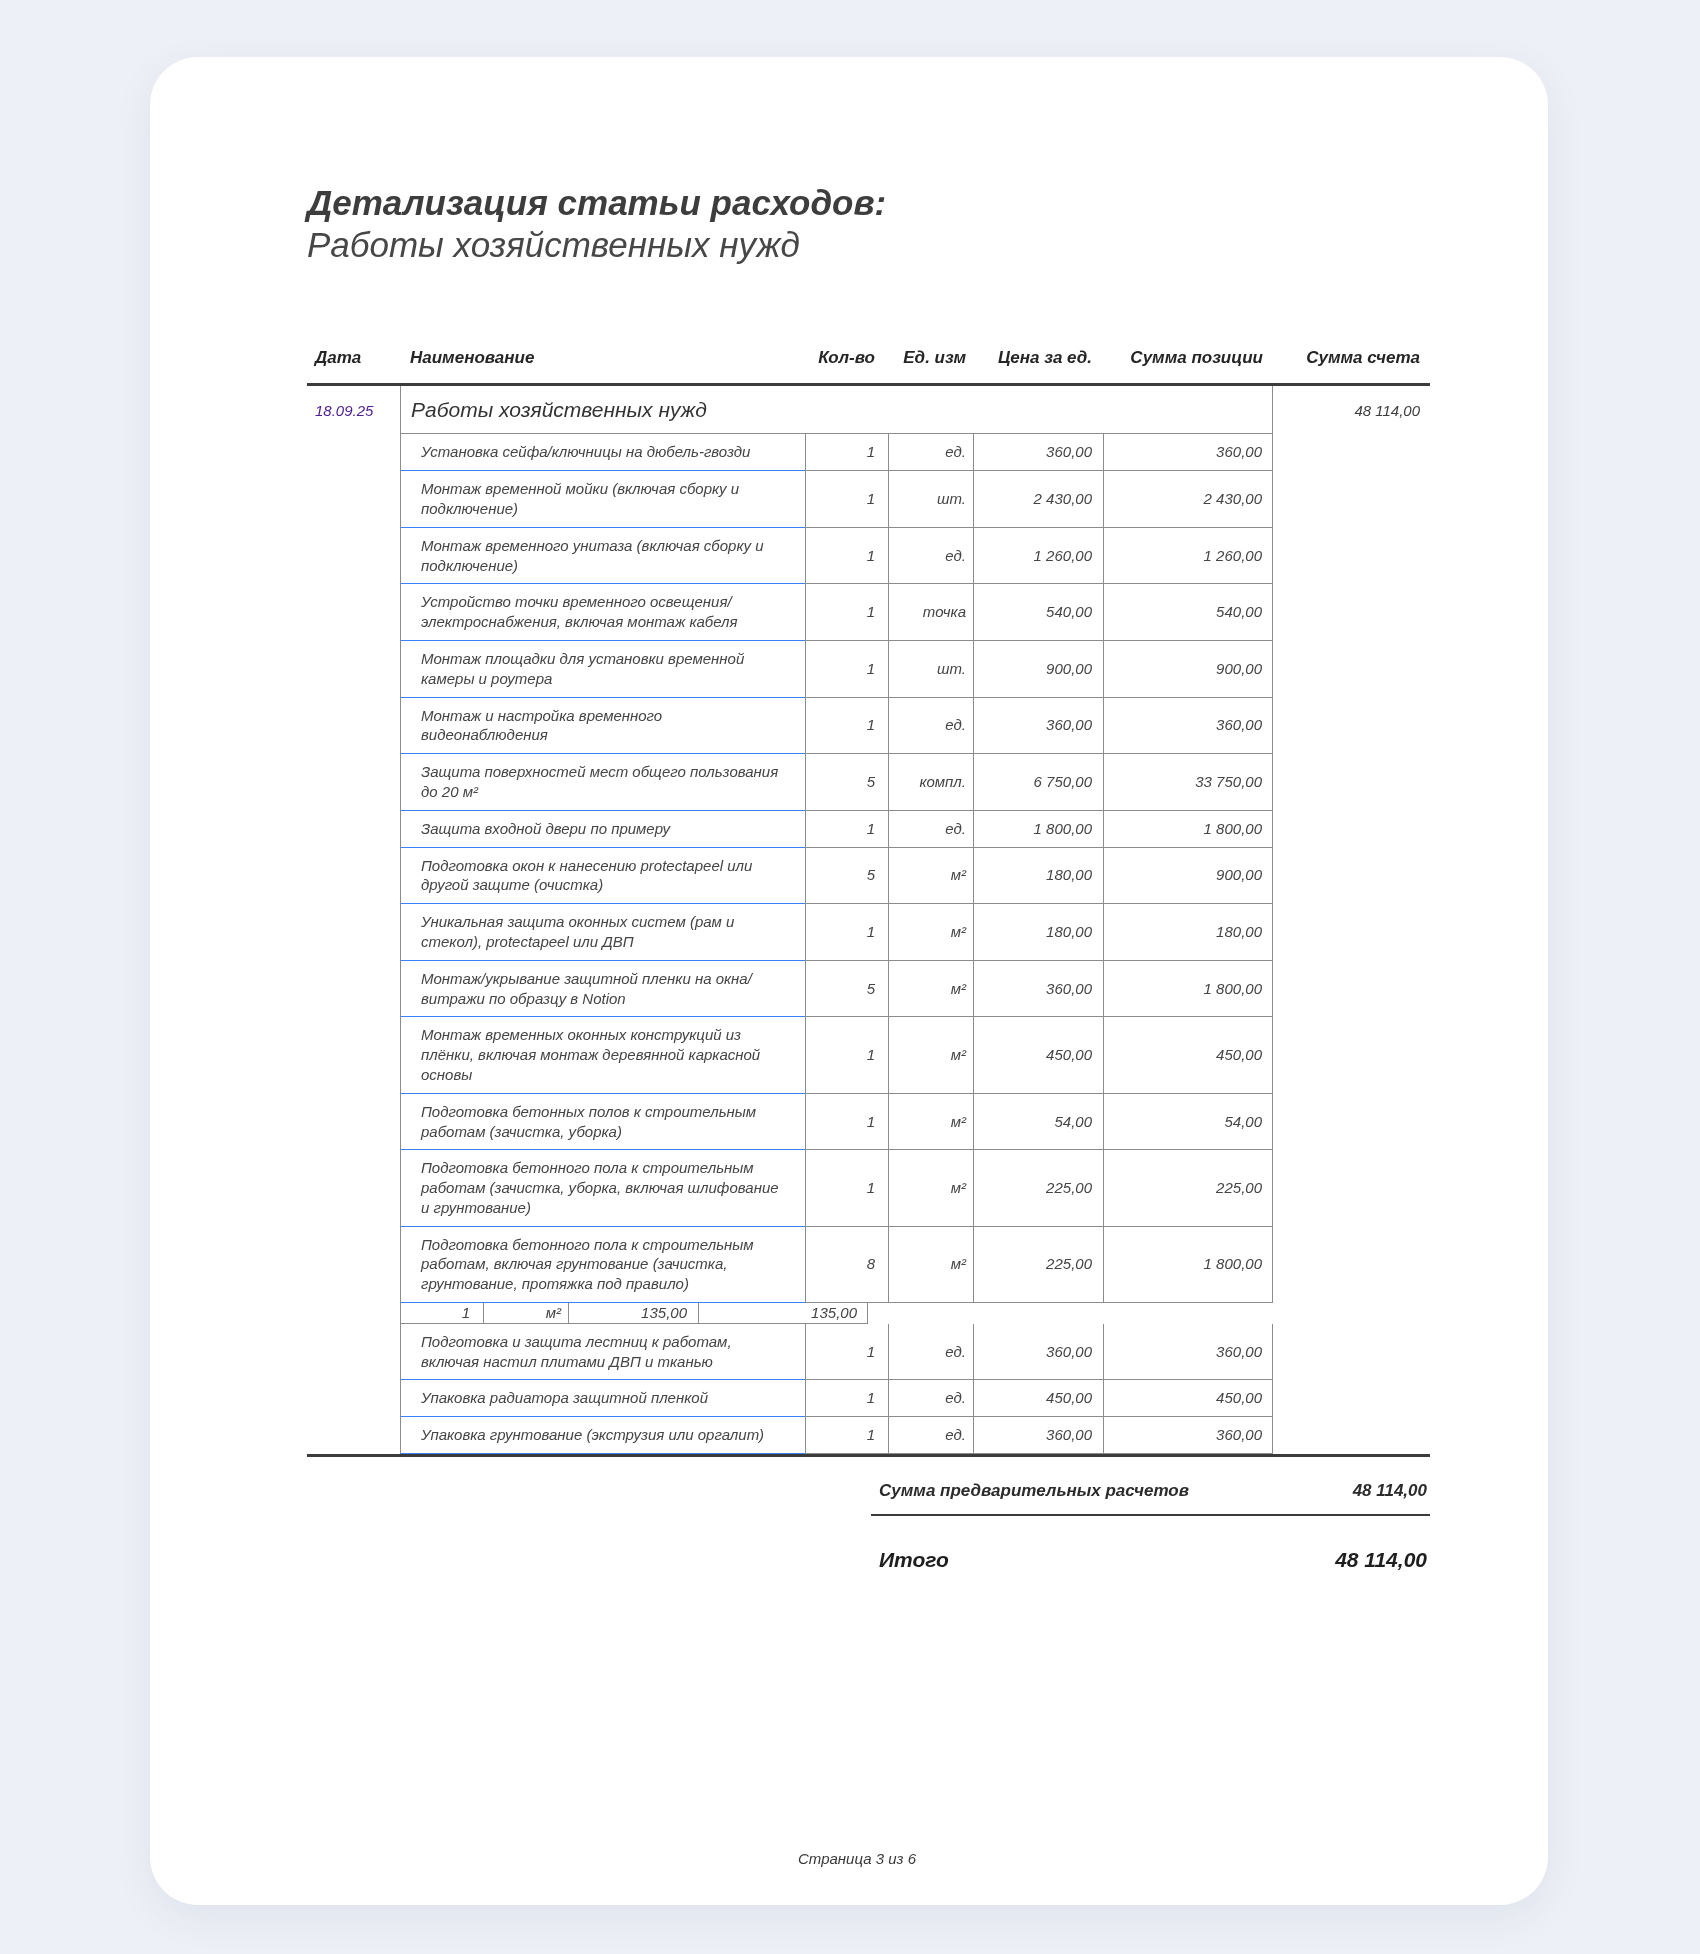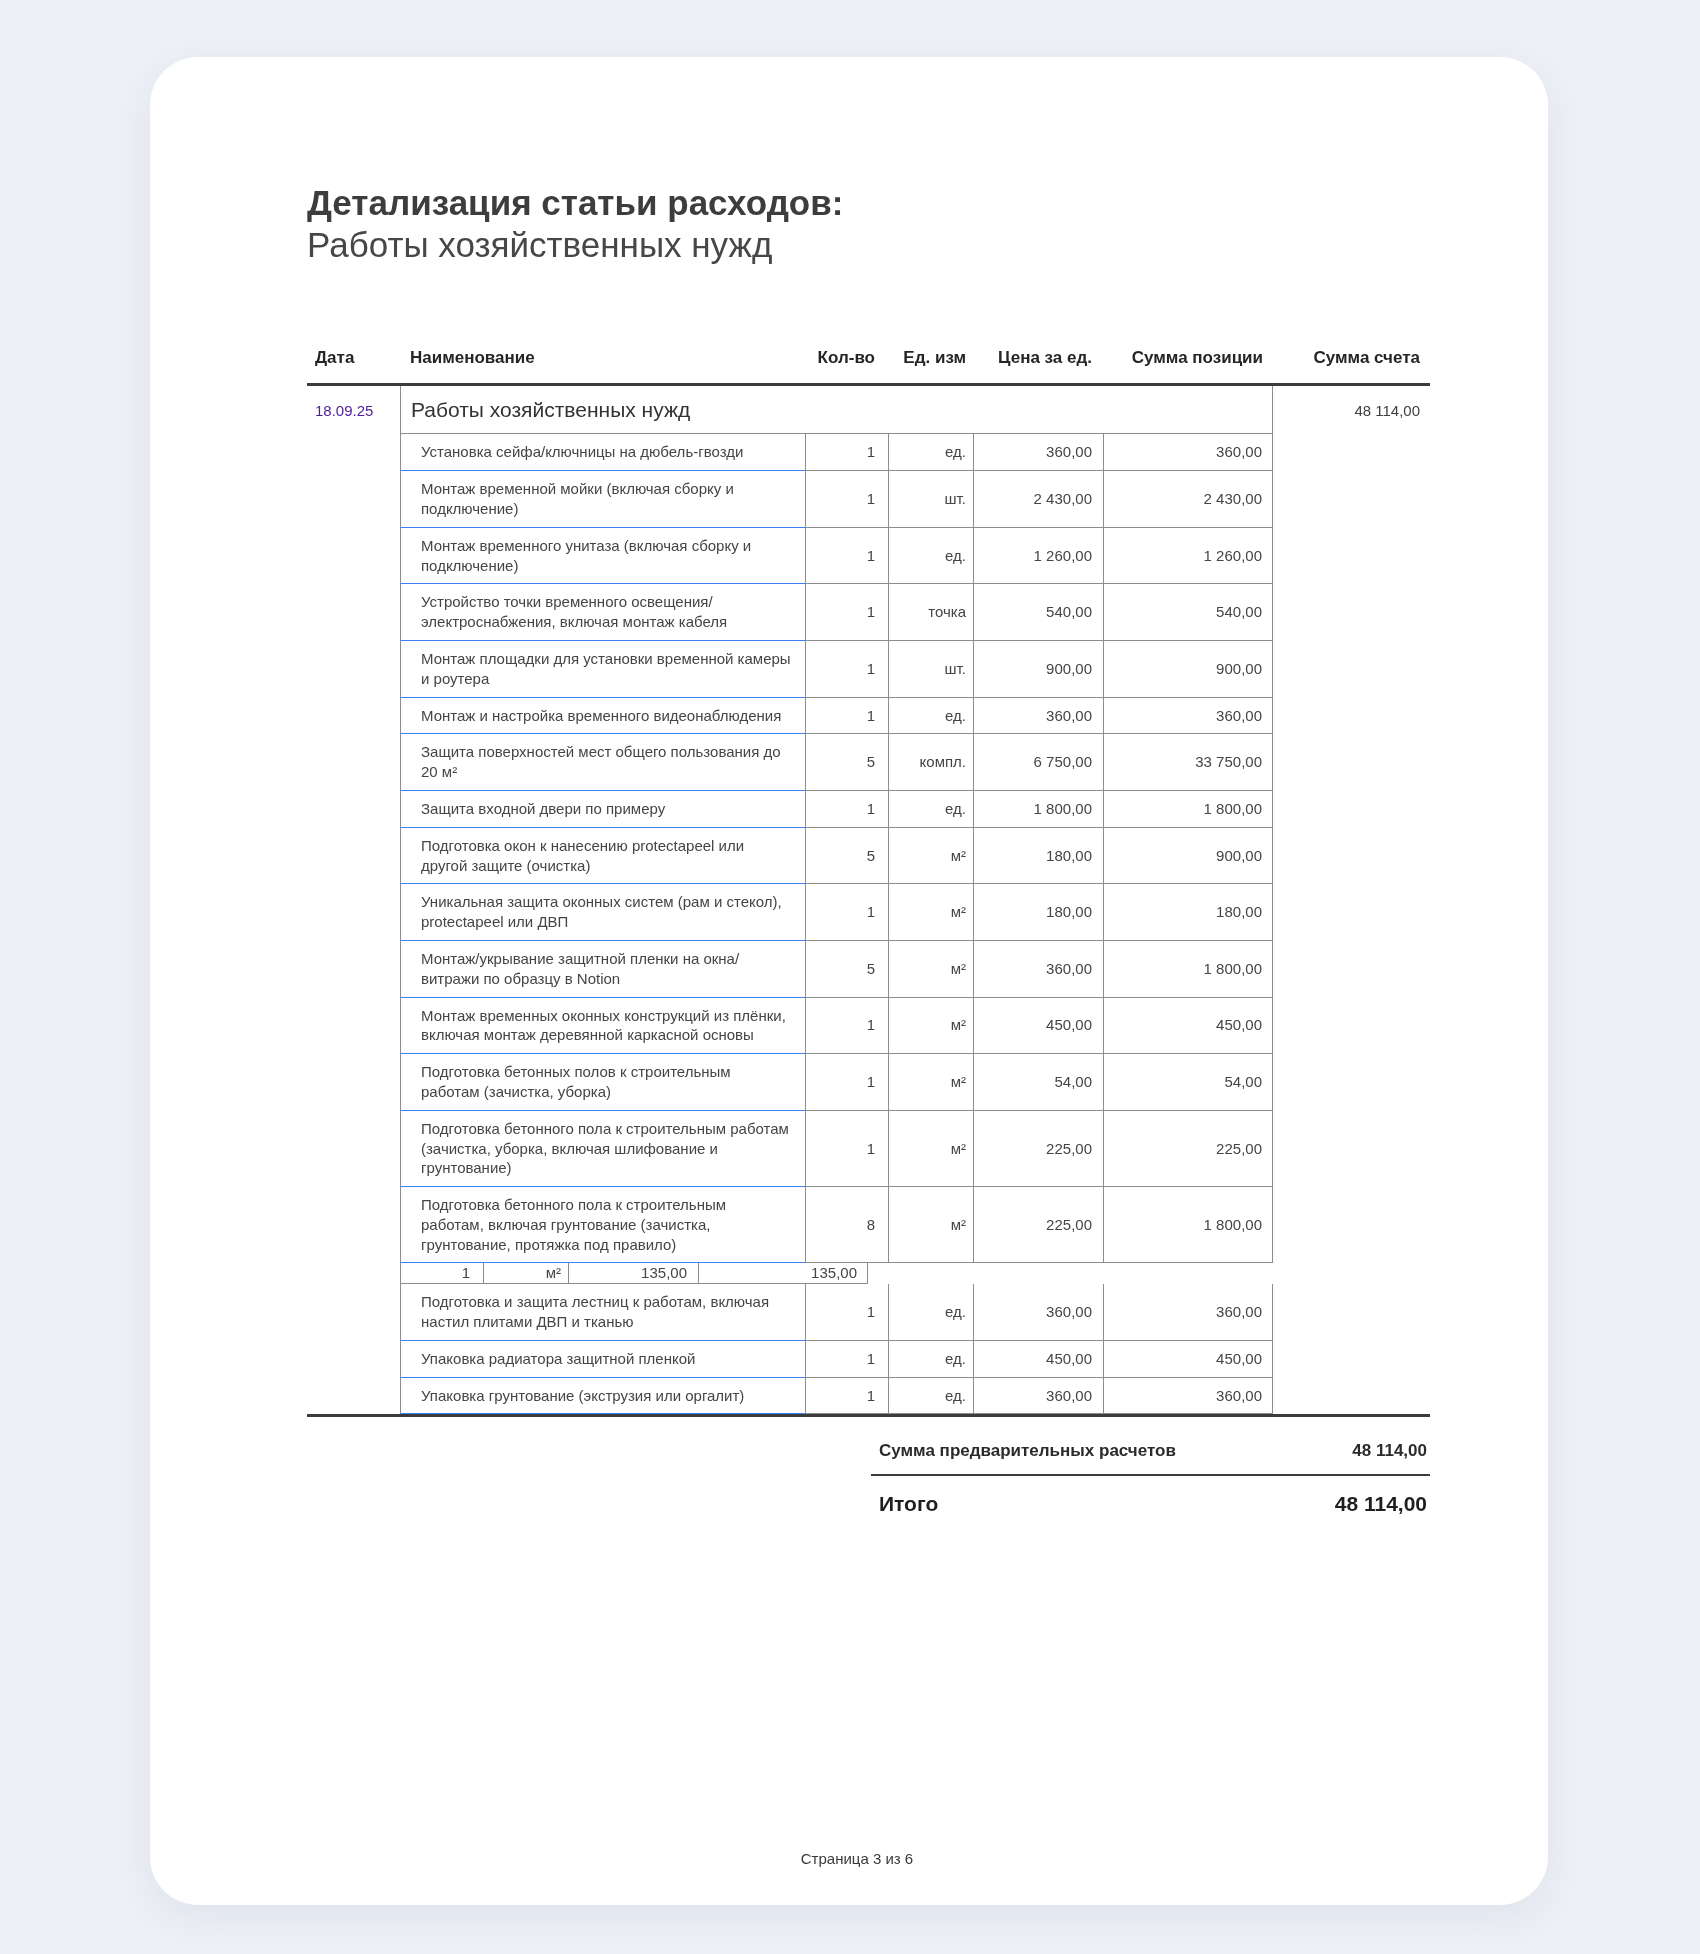--- a/index.html
+++ b/index.html
@@ -11,20 +11,21 @@
     overflow:hidden;
     position:relative;
   }
   .card {
     position:absolute;
     left:150px; top:57px;
     width:1398px; height:1848px;
     background:#ffffff;
     border-radius:48px;
     box-shadow:0 12px 40px rgba(40,60,100,0.07);
+    font-style:italic;
   }
   .content {
     position:absolute;
     left:157px; top:0;
     width:1123px;
   }
   .title-block { margin-top:126px; }
   .title-line1 {
     font-size:35px; font-weight:700; color:#3d3d3d; line-height:1.12;
   }
@@ -111,21 +112,21 @@
   .summary { width:559px; margin-left:564px; margin-top:24px; }
   .summary-sub {
     display:flex; justify-content:space-between; align-items:baseline;
     padding:0 3px 13px 8px;
     border-bottom:2.5px solid #3c3c3c;
   }
   .summary-sub .lbl { font-size:17px; font-weight:700; color:#2b2b2b; }
   .summary-sub .val { font-size:17px; font-weight:700; color:#2b2b2b; white-space:nowrap; }
   .summary-total {
     display:flex; justify-content:space-between; align-items:baseline;
-    padding:16px 3px 0 8px;
+    padding:32px 3px 0 8px;
   }
   .summary-total .lbl { font-size:21px; font-weight:700; color:#1f1f1f; }
   .summary-total .val { font-size:21px; font-weight:700; color:#1f1f1f; white-space:nowrap; }
 
   .page-footer {
     position:absolute;
     left:8px; bottom:38px; width:1398px;
     text-align:center;
     font-size:15px; color:#3a3a3a;
   }

